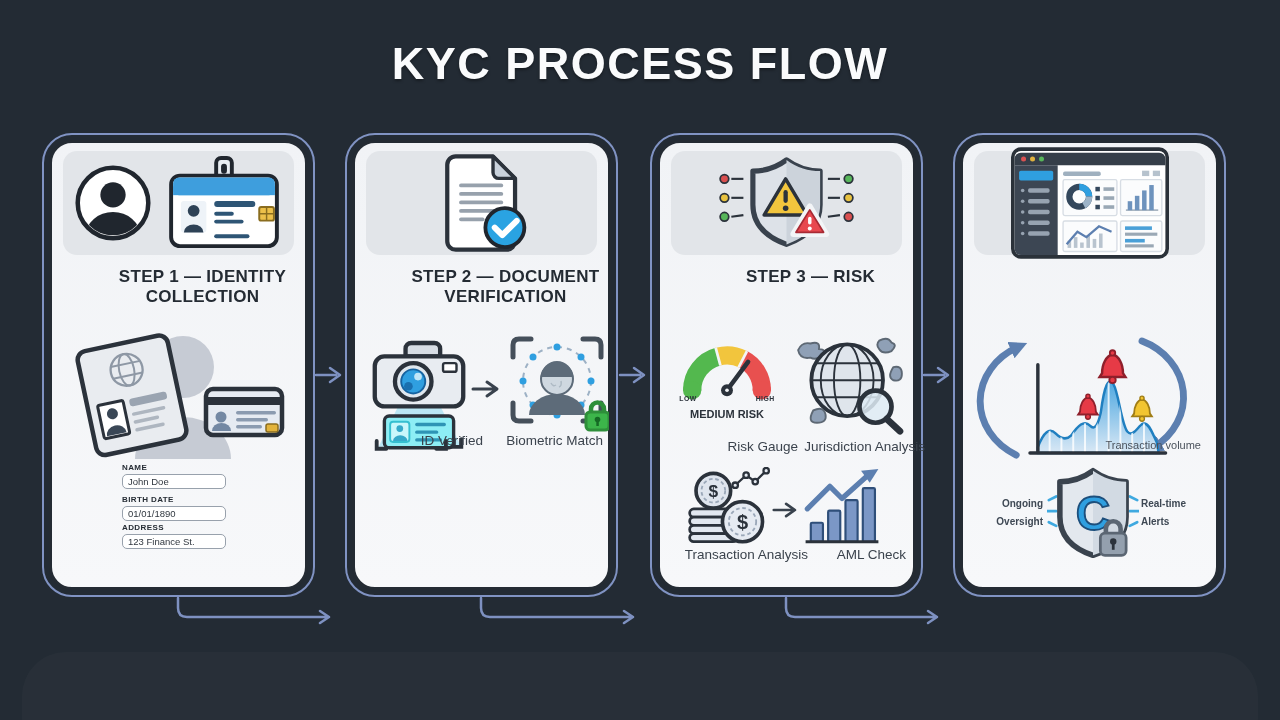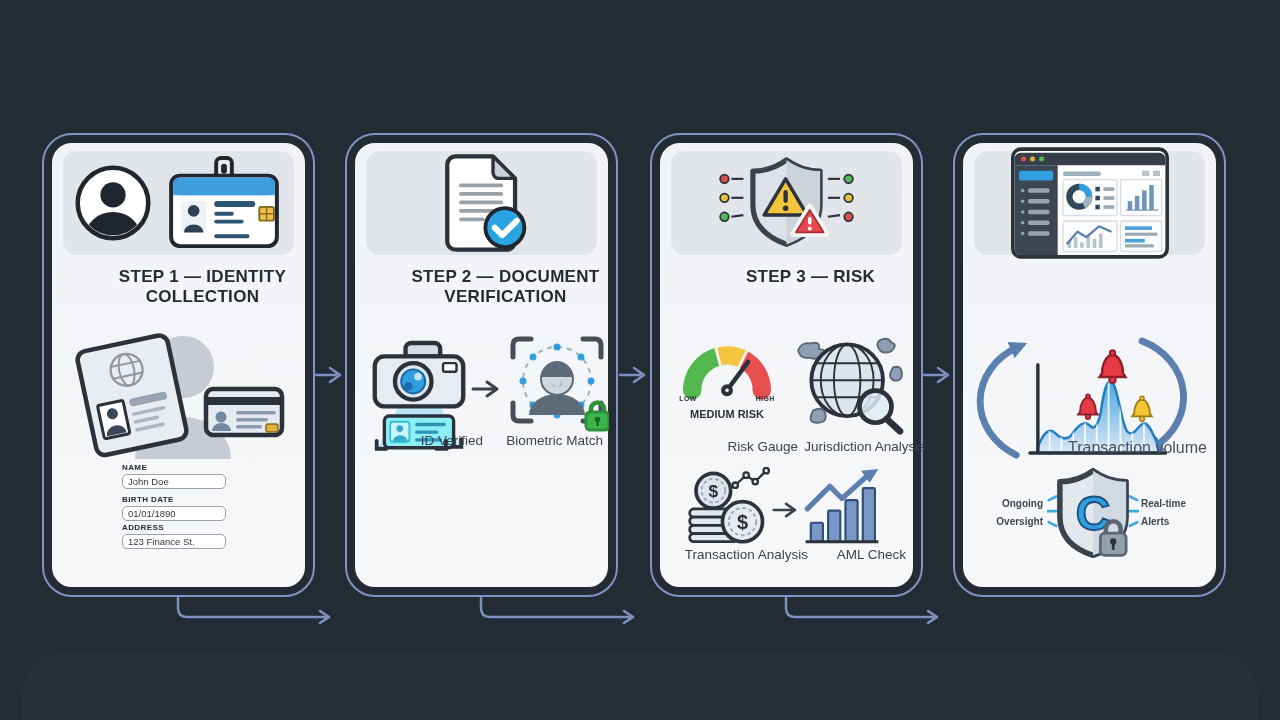--- a/index.html
+++ b/index.html
@@ -34,20 +34,21 @@
   .bottom-glow{position:absolute;left:22px;right:22px;top:652px;height:110px;
     border-radius:44px;background:rgba(255,255,255,.025);}
 </style>
 </head>
 <body>
 
 <div class="stage">
 
   <div class="bottom-glow"></div>
 
+  <div class="main-title">KYC PROCESS FLOW</div>
 
   <div class="card" style="left:42px">
    <div class="card-inner">
     <div class="icon-panel">
       <svg width="76" height="76" viewBox="0 0 84 84">
         <defs>
               <clipPath id="avc">
                 <circle cx="42" cy="42" r="36"></circle>
               </clipPath>
             </defs>
@@ -414,21 +415,21 @@
         <path d="M-8.5,3 L-10.5,6 L10.5,6 L8.5,3 C8.5,-5 5,-11 0,-12.5 C-5,-11 -8.5,-5 -8.5,3 Z" fill="#e63a46" stroke="#8e1f2b" stroke-width="2"></path>
         <circle cy="-13.5" r="2.2" fill="#e63a46" stroke="#8e1f2b" stroke-width="1.5"></circle>
         <circle cy="8.5" r="2.6" fill="#e63a46" stroke="#8e1f2b" stroke-width="1.5"></circle>
       </g>
       <g transform="translate(172,81) scale(.95)">
         <path d="M-8.5,3 L-10.5,6 L10.5,6 L8.5,3 C8.5,-5 5,-11 0,-12.5 C-5,-11 -8.5,-5 -8.5,3 Z" fill="#f2c531" stroke="#a07d15" stroke-width="2"></path>
         <circle cy="-13.5" r="2.2" fill="#f2c531" stroke="#a07d15" stroke-width="1.5"></circle>
         <circle cy="8.5" r="2.6" fill="#f2c531" stroke="#a07d15" stroke-width="1.5"></circle>
       </g>
     </svg>
-    <div class="caption" style="left:22px;top:296px;width:222px;font-size:16px;color:#4a525c">Transaction volume</div>
+    <div class="caption" style="left:16px;top:296px;width:222px;font-size:11px;color:#4a525c">Transaction volume</div>
     <div class="side-text" style="left:0;top:352px;width:80px;text-align:right">
       <span>Ongoing</span>
       <span>Oversight</span>
     </div>
     <svg class="abs" style="left:84px;top:322px" width="92" height="96" viewBox="0 0 100 104">
       <g stroke="#3fa9e0" stroke-width="3" stroke-linecap="round">
         <line x1="2" y1="38" x2="10" y2="34"></line>
             <line x1="0" y1="50" x2="10" y2="50"></line>
         <line x1="2" y1="62" x2="10" y2="66"></line>
         <line x1="98" y1="38" x2="90" y2="34"></line>

